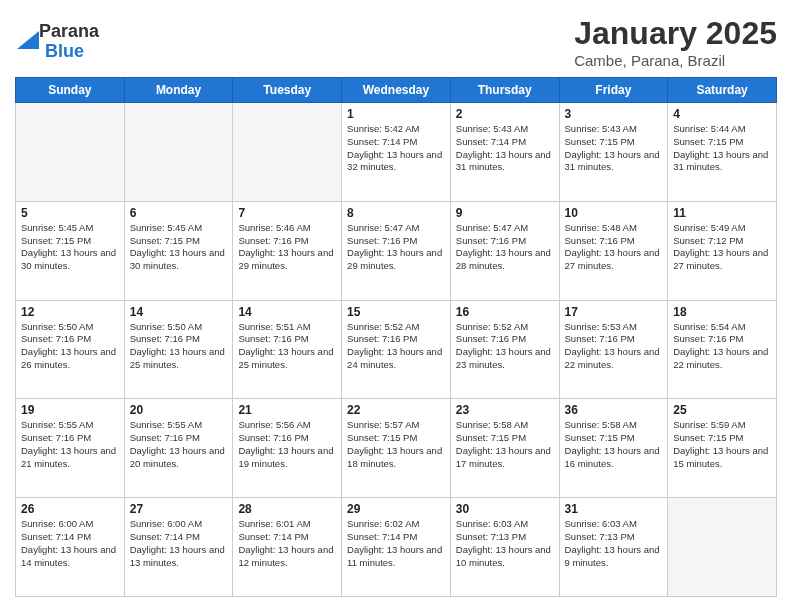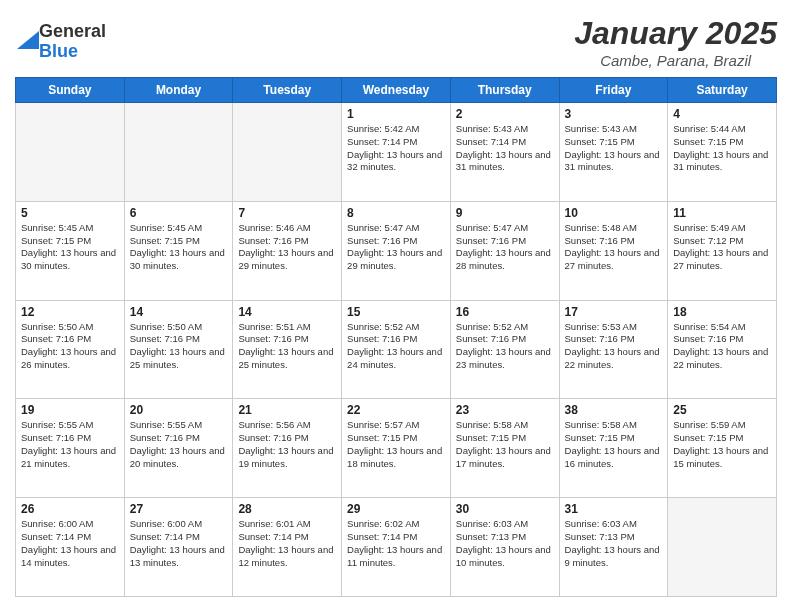--- a/index.html
+++ b/index.html
@@ -26,29 +26,28 @@
     .logo {
       display: flex;
       align-items: center;
     }
     .logo-text {
       font-size: 18px;
       font-weight: bold;
       line-height: 1.1;
     }
     .logo-general { color: #333; }
-    .logo-blue { color: #2176d2; }
+    .logo-blue { color: #2176d2; margin-left: 6px; }
     .logo-icon {
       width: 22px;
       height: 18px;
       margin-left: 2px;
     }
     .title-block {
-      text-align: center;
-      font-style: italic;
+      text-align: left;
     }
     .month-title {
       font-size: 32px;
       font-weight: bold;
       color: #333;
     }
     .location {
       font-size: 15px;
       color: #555;
     }
@@ -95,21 +94,21 @@
 
 <div class="page">
   <div class="header">
     <div class="logo">
       <div>
         <svg class="logo-icon" viewBox="0 0 22 18" xmlns="http://www.w3.org/2000/svg">
           <polygon points="0,18 22,0 22,18" fill="#2176d2"></polygon>
         </svg>
       </div>
       <div class="logo-text">
-        <span class="logo-general">General</span><br>
+        <span class="logo-general">Parana</span><br>
         <span class="logo-blue">Blue</span>
       </div>
     </div>
     <div class="title-block">
       <div class="month-title">January 2025</div>
       <div class="location">Cambe, Parana, Brazil</div>
     </div>
   </div>
 
   <table class="calendar-table">
@@ -290,21 +289,21 @@
 and 18 minutes.</div>
           </td>
           <td>
             <div class="day-number">23</div>
             <div class="cell-info">Sunrise: 5:58 AM
 Sunset: 7:15 PM
 Daylight: 13 hours
 and 17 minutes.</div>
           </td>
           <td>
-            <div class="day-number">38</div>
+            <div class="day-number">36</div>
             <div class="cell-info">Sunrise: 5:58 AM
 Sunset: 7:15 PM
 Daylight: 13 hours
 and 16 minutes.</div>
           </td>
           <td>
             <div class="day-number">25</div>
             <div class="cell-info">Sunrise: 5:59 AM
 Sunset: 7:15 PM
 Daylight: 13 hours

